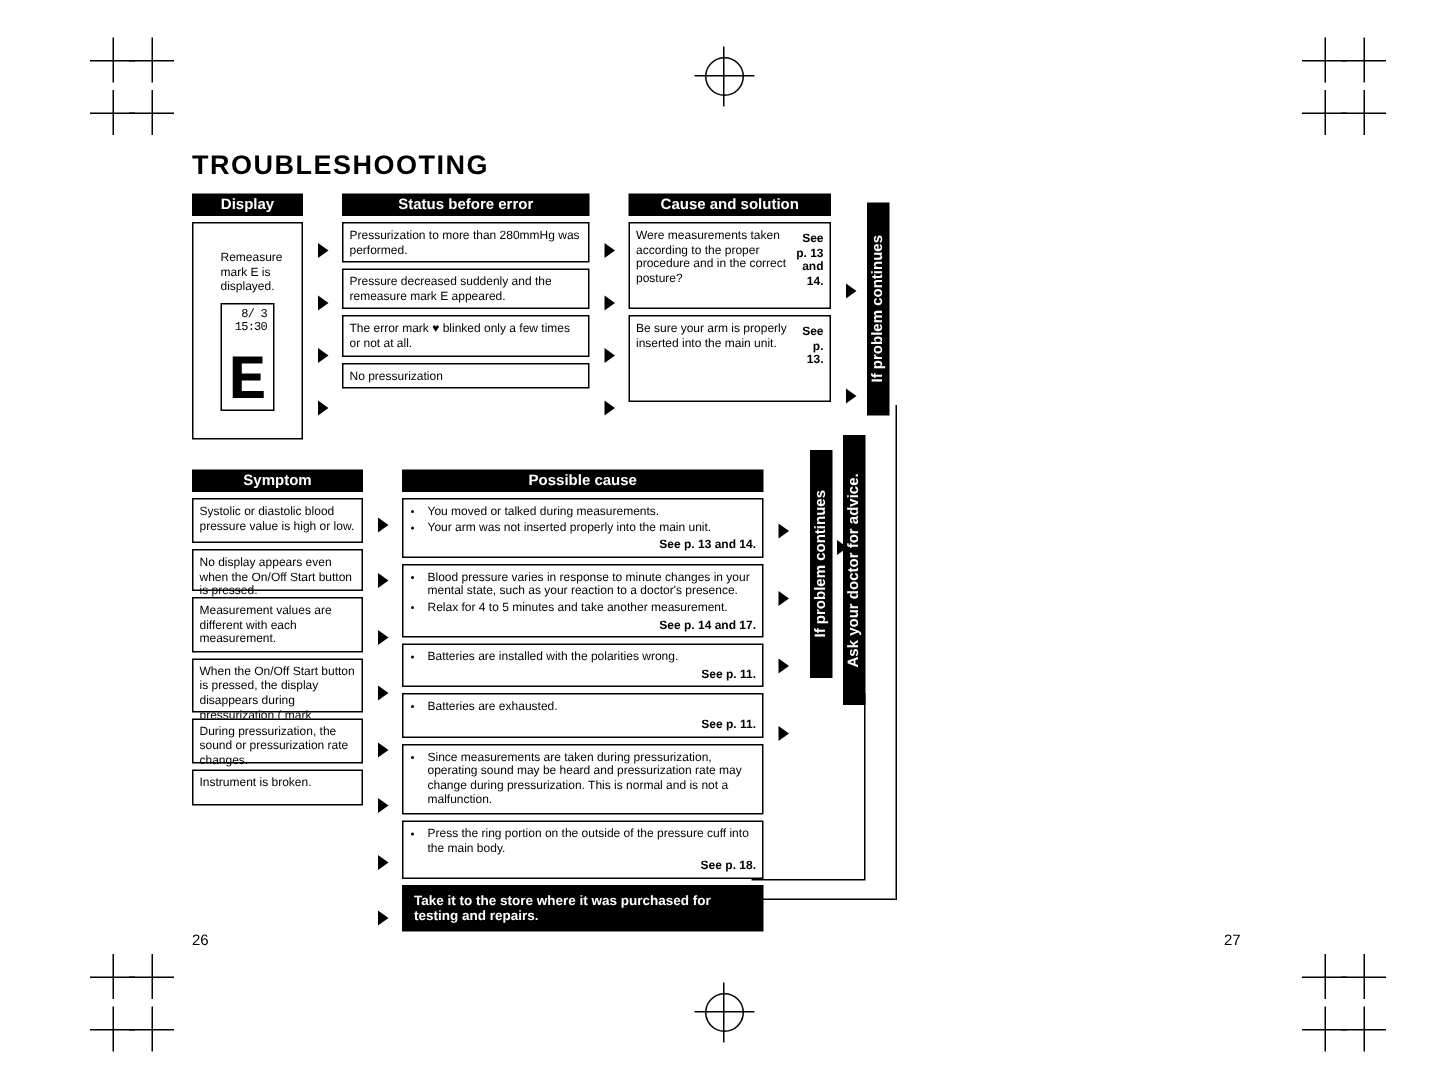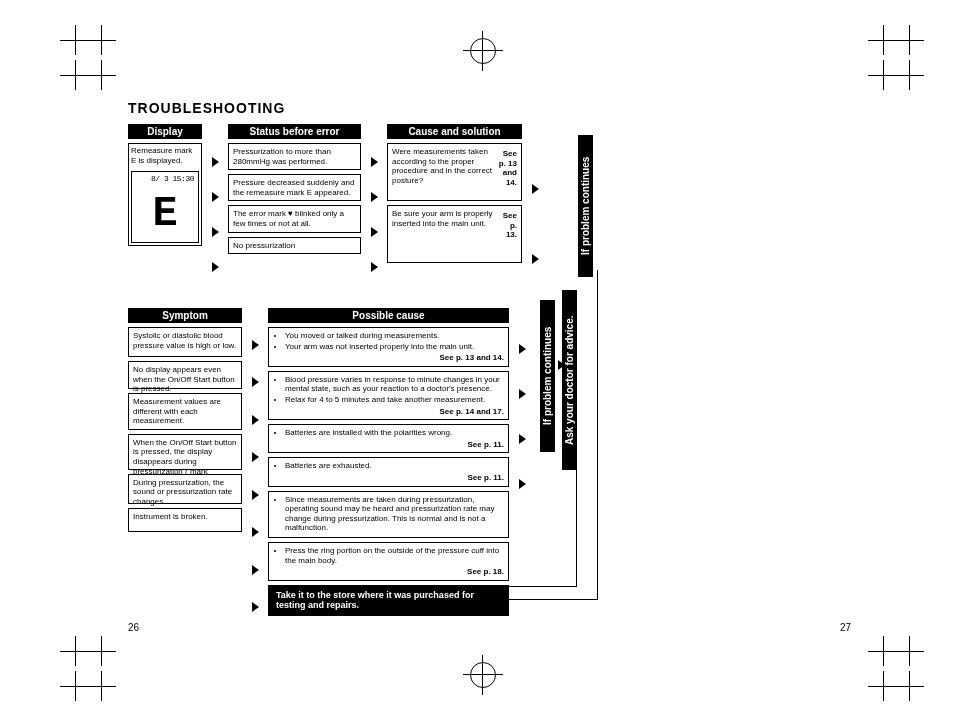--- a/index.html
+++ b/index.html
@@ -7,35 +7,35 @@
   .cropmark{position:absolute;width:30px;height:30px}
   .cropmark::before,.cropmark::after{content:"";position:absolute;background:#000}
   .cropmark::before{width:30px;height:1px;top:15px;left:0}
   .cropmark::after{width:1px;height:30px;left:15px;top:0}
   .registration{position:absolute;width:24px;height:24px;border:1px solid #000;border-radius:50%}
   .registration::before,.registration::after{content:"";position:absolute;background:#000}
   .registration::before{width:40px;height:1px;top:11px;left:-8px}
   .registration::after{width:1px;height:40px;left:11px;top:-8px}
 
   .content{position:absolute;left:128px;top:100px;width:480px}
-  h1{font-size:14px;font-weight:bold;letter-spacing:1px;margin:0 0 8px 0}
+  h1{font-size:18px;font-weight:bold;letter-spacing:1px;margin:0 0 8px 0}
 
   .colhead{background:#000;color:#fff;font-size:10px;font-weight:bold;text-align:center;padding:2px 0}
   .box{border:1px solid #000;font-size:8px;line-height:1.2;padding:3px 4px;background:#fff}
   .ref{font-weight:bold;text-align:right;font-size:8px;margin-top:2px}
   .arrow{width:0;height:0;border-top:5px solid transparent;border-bottom:5px solid transparent;border-left:7px solid #000;display:inline-block}
 
   
   .sec1{display:flex;gap:8px;align-items:flex-start}
   .displaycol{width:74px}
-  .statuscol{width:133px}
+  .statuscol{width:165px}
   .causecol{width:135px}
   .arrowcol{width:10px;display:flex;flex-direction:column;justify-content:space-around;align-items:center}
 
-  .lcdbox{border:1px solid #000;padding:2px;margin-top:4px}
+  .lcdbox{border:1px solid #000;padding:18px;margin-top:4px}
   .lcdtext{font-size:8px;line-height:1.2}
   .lcdscreen{border:1px solid #000;margin-top:6px;height:70px;position:relative}
   .lcdtime{font-family:"Courier New",monospace;font-size:8px;text-align:right;padding:2px 4px 0 0;letter-spacing:-0.5px}
   .lcdE{font-family:"Courier New",monospace;font-size:42px;font-weight:bold;text-align:center;line-height:62px}
 
   .stack{display:flex;flex-direction:column;gap:4px;margin-top:4px}
   .tallbox{height:50px;display:flex;flex-direction:row;}
 
   
   .vlabel{position:absolute;background:#000;color:#fff;font-size:10px;font-weight:bold;writing-mode:vertical-rl;transform:rotate(180deg);text-align:center;padding:6px 2px}
@@ -223,15 +223,15 @@
   <div class="vlabel" style="top:300px;left:540px;height:140px">If problem continues</div>
   <div class="vlabel" style="top:290px;left:562px;height:168px">Ask your doctor for advice.</div>
   <span class="arrow" style="position:absolute;top:360px;left:558px"></span>
 
   <div class="connline" style="left:597px;top:270px;width:1px;height:330px"></div>
   <div class="connline" style="left:501px;top:599px;width:96px;height:1px"></div>
   <div class="connline" style="left:576px;top:462px;width:1px;height:125px"></div>
   <div class="connline" style="left:501px;top:586px;width:75px;height:1px"></div>
 
   <div class="pgnum" style="left:128px;top:622px">26</div>
-  <div class="pgnum" style="left:840px;top:622px">27</div>
+  <div class="pgnum" style="left:816px;top:622px">27</div>
 
 </div>
 
 </body></html>

